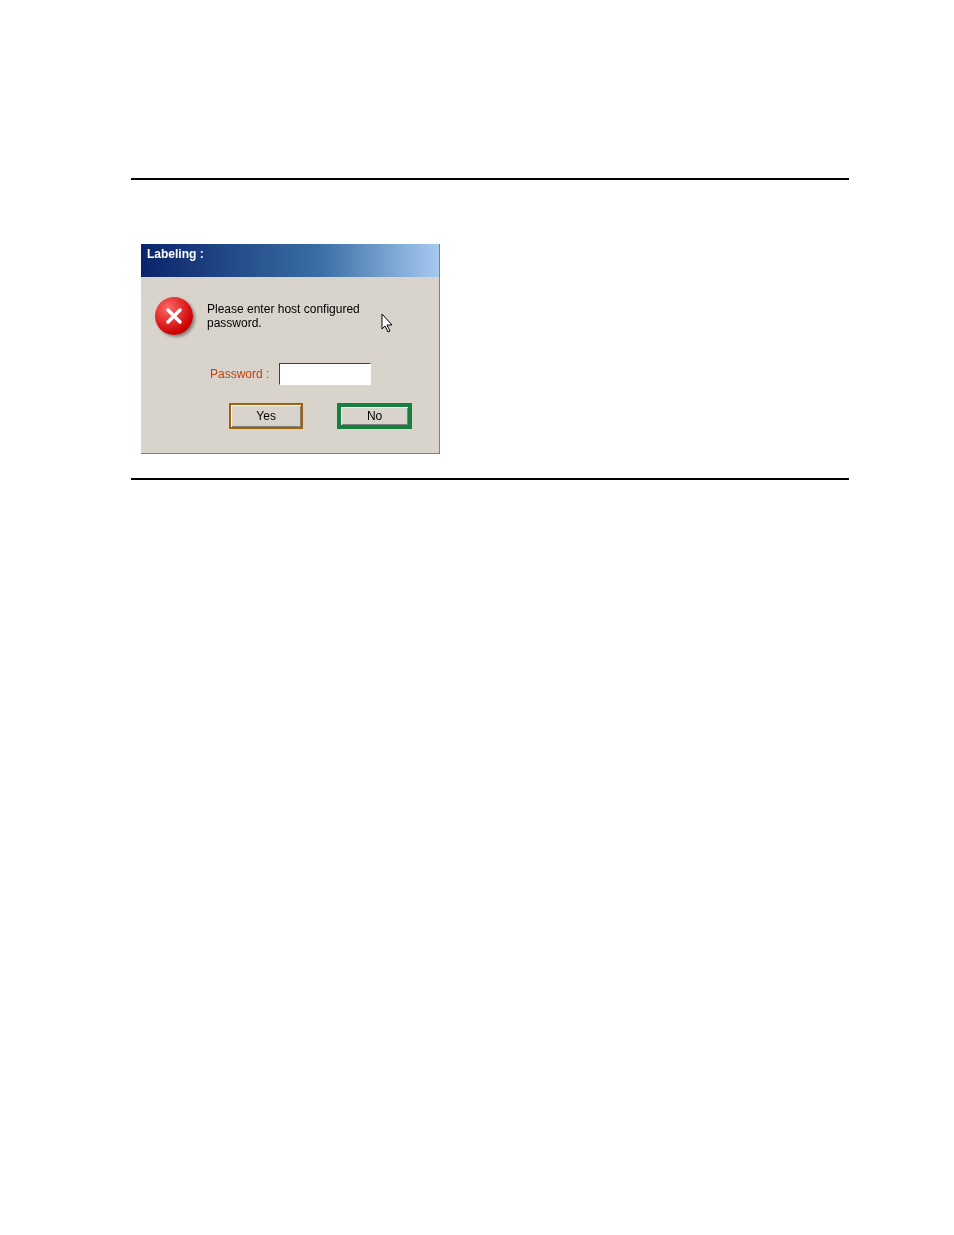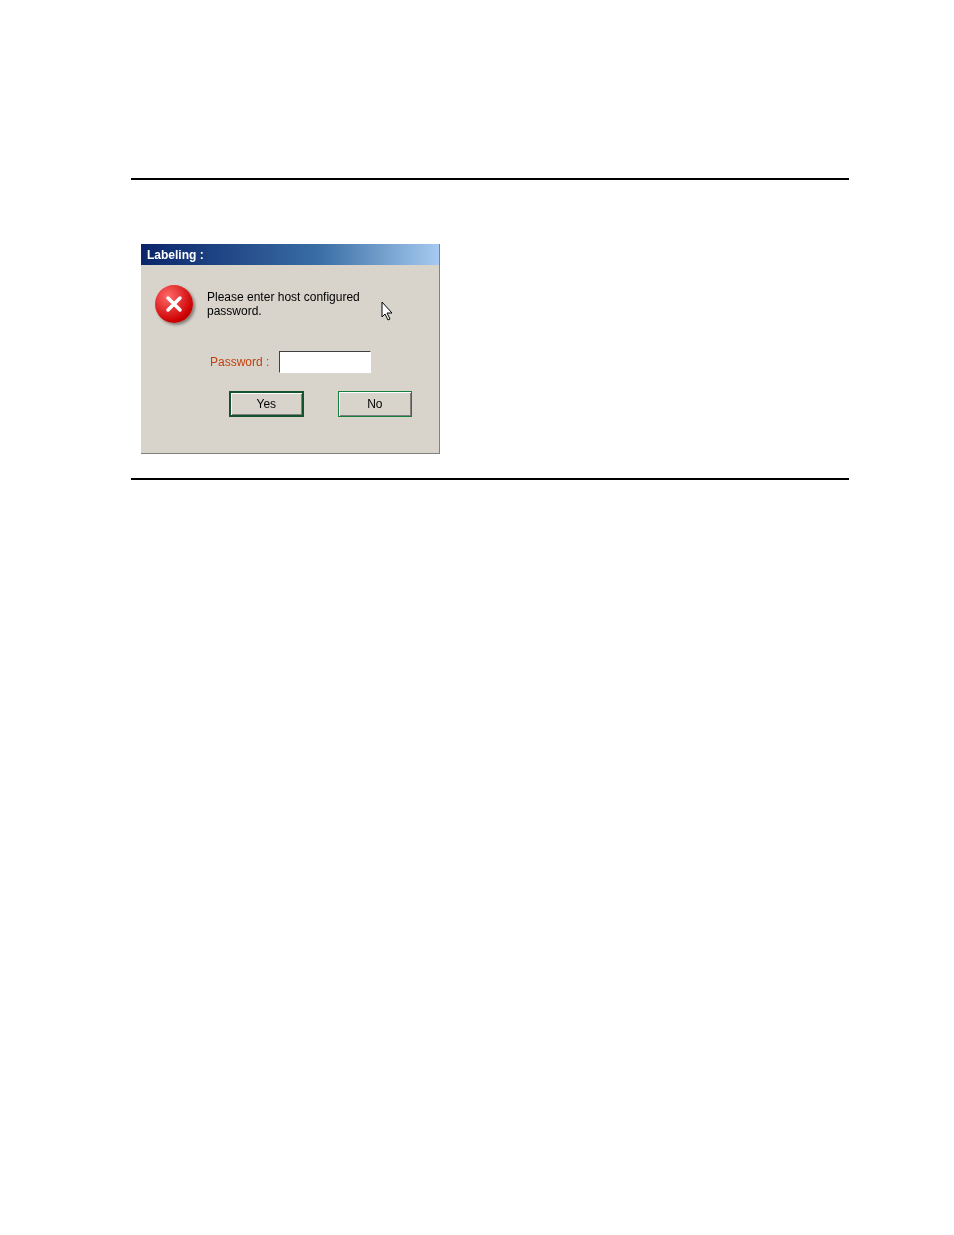--- a/index.html
+++ b/index.html
@@ -34,28 +34,28 @@
       position: absolute;
       top: 244px;
       left: 141px;
       width: 299px;
       height: 210px;
       background: #d8d4cc;
       border-right: 1px solid #808080;
       border-bottom: 1px solid #808080;
     }
     .titlebar {
-      height: 21px;
+      height: 33px;
       background: linear-gradient(to right, #0a246a, #3a6ea5 60%, #a6caf0);
       color: #fff;
       font-size: 12px;
       font-weight: bold;
       padding: 3px 6px;
       display: flex;
-      align-items: center;
+      align-items: flex-start;
     }
     .dialog-body {
       position: relative;
       padding: 20px 27px 14px 14px;
       height: calc(100% - 21px);
     }
     .msg-row {
       display: flex;
       align-items: center;
       gap: 14px;
@@ -115,27 +115,27 @@
       display: flex;
       gap: 34px;
       margin-left: 36px;
     }
     .win-button {
       width: 86px;
       height: 26px;
       font-size: 12px;
       font-family: inherit;
       background: #d8d4cc;
-      border: 1px solid #15803d;
+      border: 4px solid #15803d;
       cursor: pointer;
       position: relative;
       box-shadow: inset 1px 1px 0 #fff, inset -1px -1px 0 #808080;
     }
     .win-button.default {
-      border: 2px solid #14532d;
+      border: 2px solid #a16207;
       box-shadow: inset 1px 1px 0 #fff, inset -1px -1px 0 #808080;
       margin-left: 38px;
     }
   </style>
 </head>
 <body>
 
 <div class="hr-top"></div>
 
 <div class="dialog">

